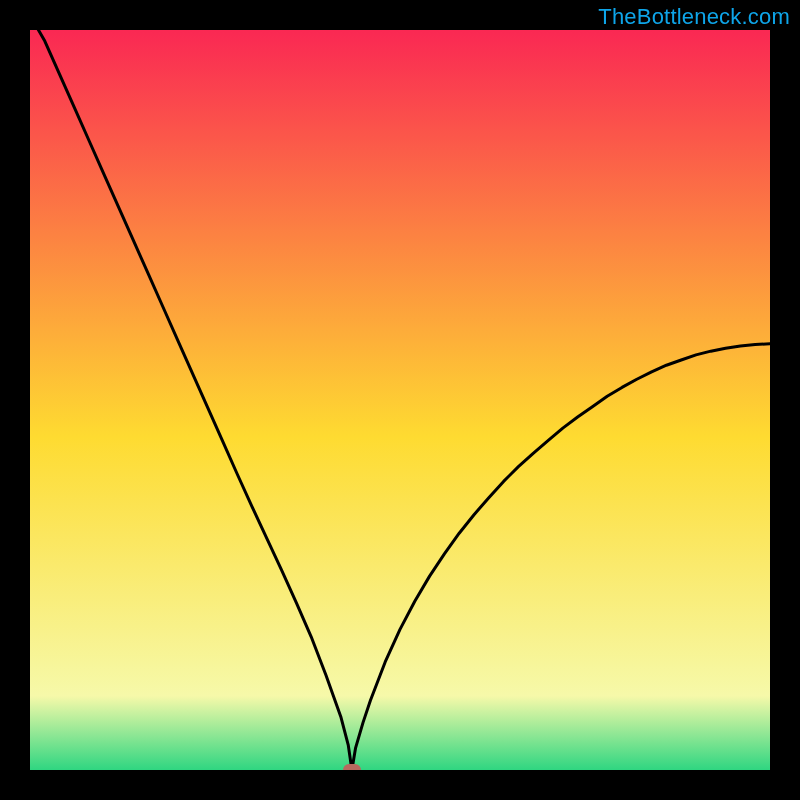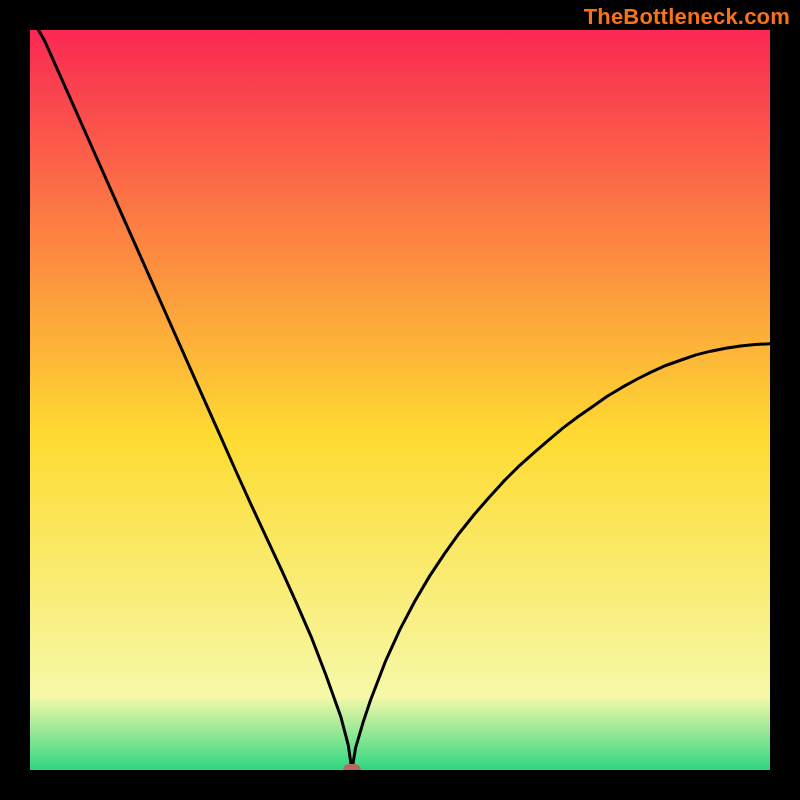--- a/index.html
+++ b/index.html
@@ -16,23 +16,23 @@
     left: 0;
     top: 0;
     width: 800px;
     height: 800px;
     background: #000;
   }
   .attribution {
     position: absolute;
     top: 4px;
     right: 10px;
-    color: #f97316;
+    color: #0ea5e9;
     font-size: 22px;
-    font-weight: 700;
+    font-weight: 400;
     letter-spacing: 0.2px;
     z-index: 10;
   }
   .plot {
     position: absolute;
     left: 30px;
     top: 30px;
     width: 740px;
     height: 740px;
     overflow: hidden;

